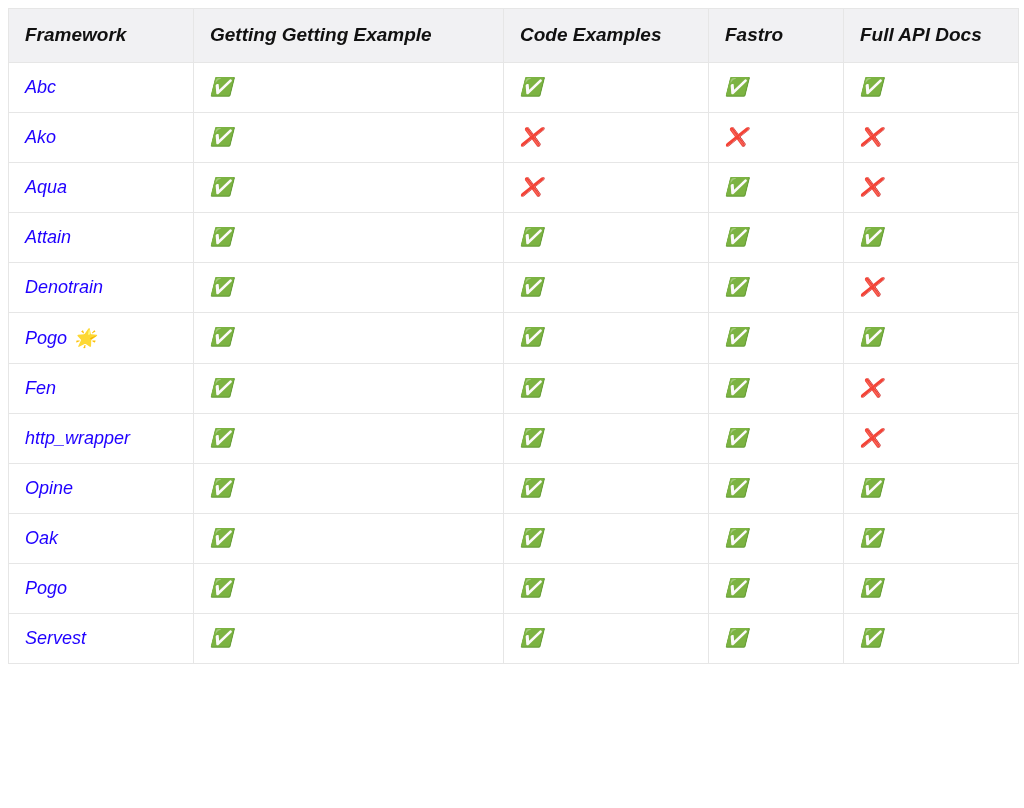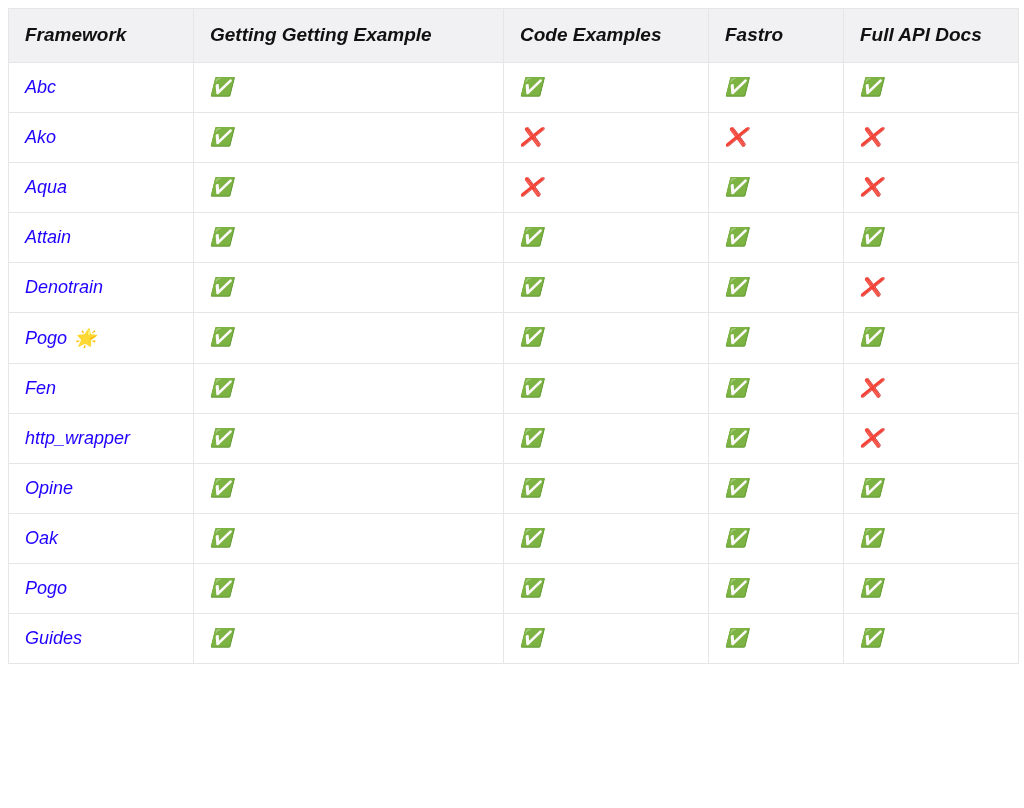--- a/index.html
+++ b/index.html
@@ -145,20 +145,20 @@
         <td><span class="status-icon">✅</span></td>
       </tr>
       <tr>
         <td class="framework-cell"><a href="#">Pogo</a></td>
         <td><span class="status-icon">✅</span></td>
         <td><span class="status-icon">✅</span></td>
         <td><span class="status-icon">✅</span></td>
         <td><span class="status-icon">✅</span></td>
       </tr>
       <tr>
-        <td class="framework-cell"><a href="#">Guides</a></td>
+        <td class="framework-cell"><a href="#">Servest</a></td>
         <td><span class="status-icon">✅</span></td>
         <td><span class="status-icon">✅</span></td>
         <td><span class="status-icon">✅</span></td>
         <td><span class="status-icon">✅</span></td>
       </tr>
     </tbody>
 </table>
 
 </body></html>

